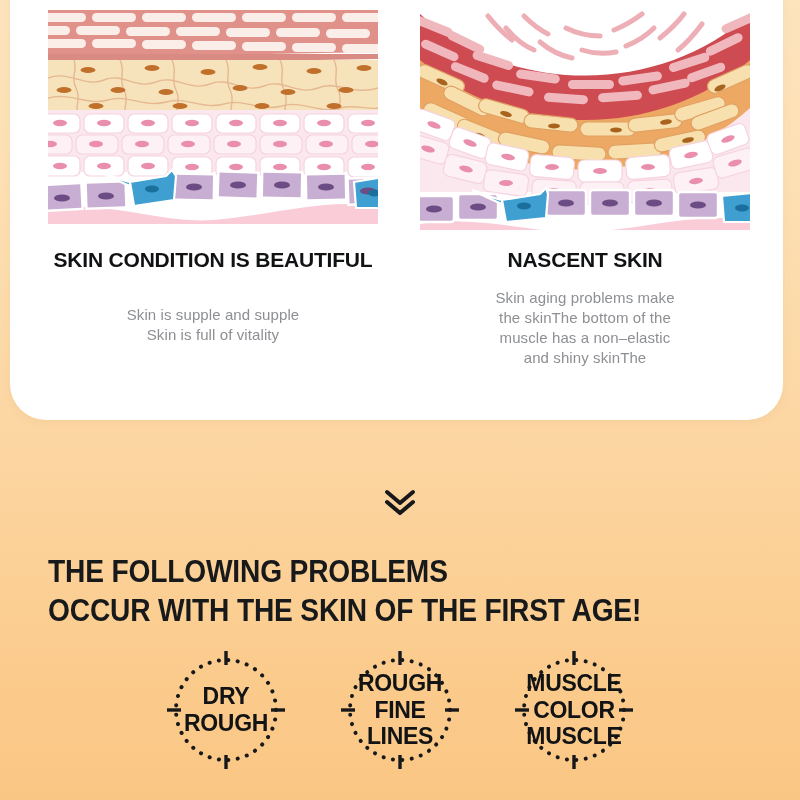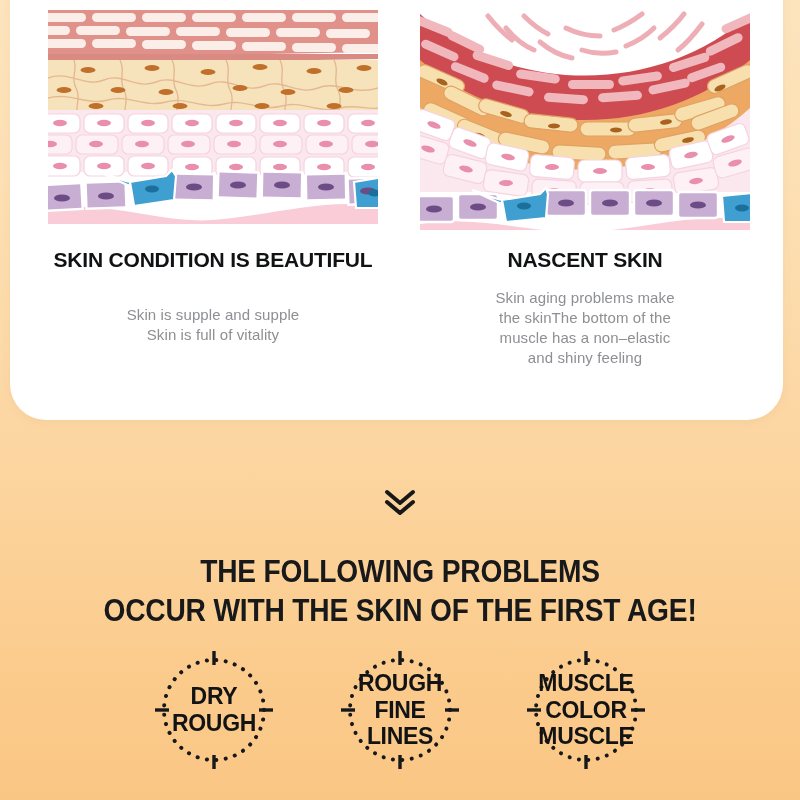--- a/index.html
+++ b/index.html
@@ -45,34 +45,34 @@
   
   #chevron{
     position:absolute; left:0; width:800px; top:488px;
     display:flex; justify-content:center;
   }
   #chevron svg{ display:block; }
 
   
   #headline{
     position:absolute; left:0; width:800px; top:552px;
-    text-align:center; color:#18191b;
+    text-align:left; color:#18191b;
     font-weight:bold; font-size:32px; line-height:1.23;
     letter-spacing:-.2px;
   }
   #headline span{
     display:block;
     transform:scaleX(.88);
   }
 
   
   #circles{
     position:absolute; left:0; top:645px; width:800px; height:150px;
     display:flex; justify-content:center; align-items:flex-start;
-    gap:56px;
+    gap:44px;
   }
   .badge{ position:relative; width:130px; height:130px; }
   .badge .ring{ position:absolute; left:0; top:0; width:130px; height:130px; }
   .badge .lbl{
     position:absolute; left:-18px; top:0; width:166px; height:130px;
     display:flex; flex-direction:column; justify-content:center; align-items:center;
     color:#121315; font-weight:bold; font-size:23px; line-height:1.16;
     letter-spacing:-.3px; text-align:center;
   }
   .badge .lbl b{ font-weight:bold; display:block; }
@@ -392,21 +392,21 @@
             <rect x="0" y="220" width="330" height="10" fill="#ffffff"></rect>
           </g>
         </svg>
       </div>
 
       <div class="ptitle">NASCENT SKIN</div>
       <div class="pbody">
         <span>Skin aging problems make</span>
         <span>the skinThe bottom of the</span>
         <span>muscle has a non–elastic</span>
-        <span>and shiny feeling</span>
+        <span>and shiny skinThe</span>
       </div>
     </div>
 
   </div>
 </div>
 
 <div id="chevron">
   <span>
     <svg width="40" height="30" viewBox="0 0 40 30" aria-hidden="true">
       <path d="M7 4 L20 15 L33 4" fill="none" stroke="#17181a" stroke-width="4" stroke-linecap="round" stroke-linejoin="round"></path>

